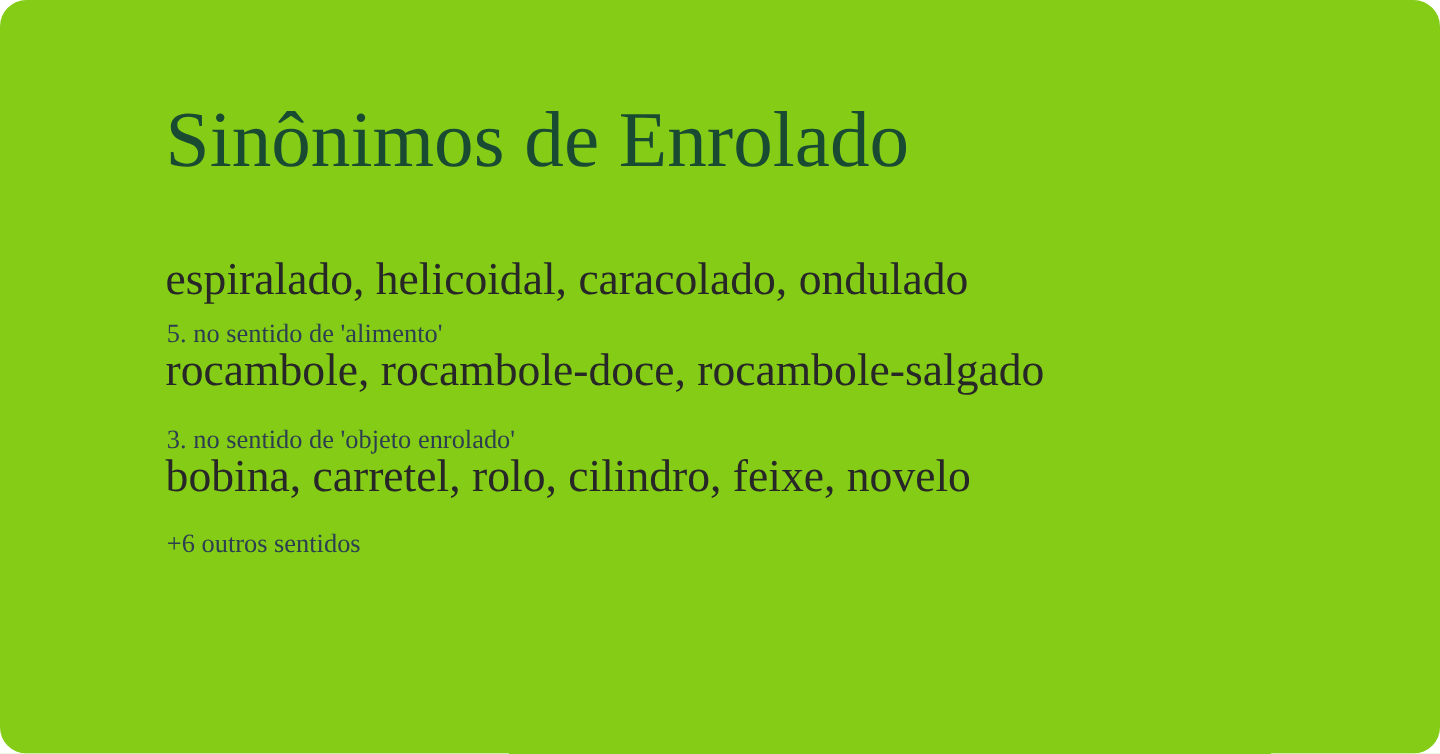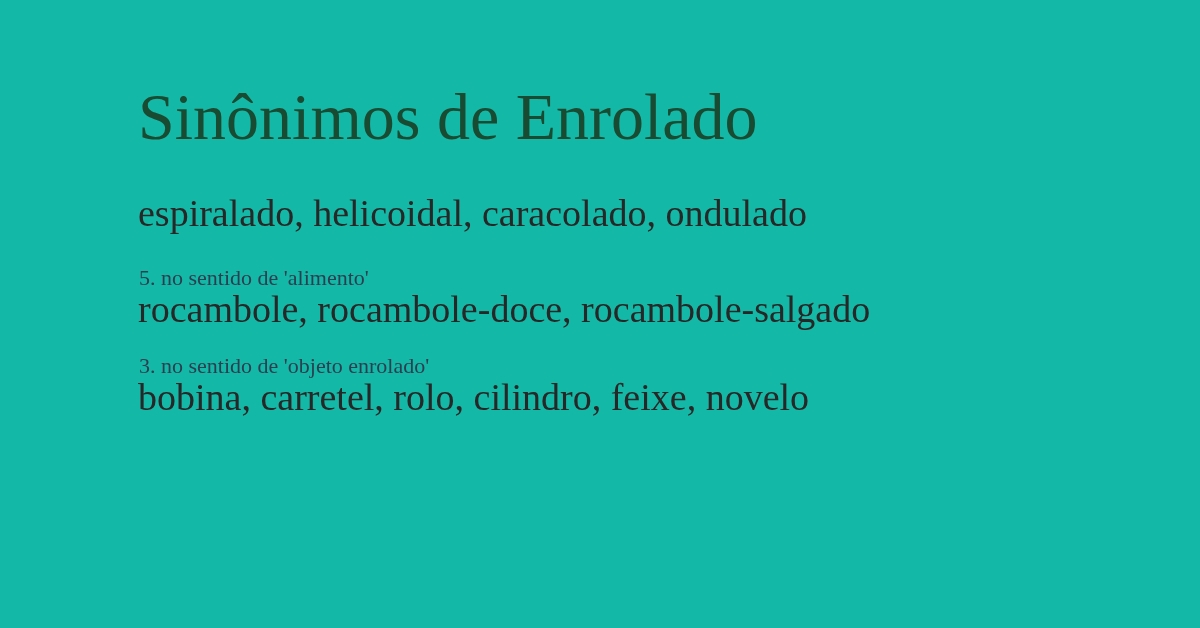--- a/index.html
+++ b/index.html
@@ -7,21 +7,22 @@
     width: 1200px;
     height: 628px;
     background: #ffffff;
     font-family: "Liberation Serif", "DejaVu Serif", serif;
     overflow: hidden;
   }
   .canvas {
     position: relative;
     width: 1200px;
     height: 628px;
-    background: #14b8a6;
+    background: #84cc16;
+    border-radius: 22px;
   }
   .page-title {
     position: absolute;
     left: 138px;
     top: 84px;
     font-size: 66px;
     line-height: 1;
     font-weight: 400;
     color: #194b33;
     white-space: nowrap;
@@ -37,21 +38,21 @@
   }
   .sense-synonyms {
     position: absolute;
     left: 138px;
     font-size: 38px;
     line-height: 1;
     color: #272727;
     white-space: nowrap;
   }
   .label-1 { top: 179px; }
-  .syns-1  { top: 194px; text-align: right; }
+  .syns-1  { top: 214px; text-align: right; }
   .label-2 { top: 267px; }
   .syns-2  { top: 290px; }
   .label-3 { top: 355px; }
   .syns-3  { top: 378px; text-align: right; }
   .more-senses {
     position: absolute;
     left: 139px;
     top: 442px;
     font-size: 22px;
     line-height: 1;
@@ -76,15 +77,16 @@
   <h1 class="page-title">Sinônimos de Enrolado</h1>
 
   <div class="sense-synonyms syns-1">espiralado, helicoidal, caracolado, ondulado</div>
 
   <div class="sense-label label-2">5. no sentido de 'alimento'</div>
   <div class="sense-synonyms syns-2">rocambole, rocambole-doce, rocambole-salgado</div>
 
   <div class="sense-label label-3">3. no sentido de 'objeto enrolado'</div>
   <div class="sense-synonyms syns-3">bobina, carretel, rolo, cilindro, feixe, novelo</div>
 
+  <div class="more-senses">+6 outros sentidos</div>
 
 
 </div>
 
 </body></html>

